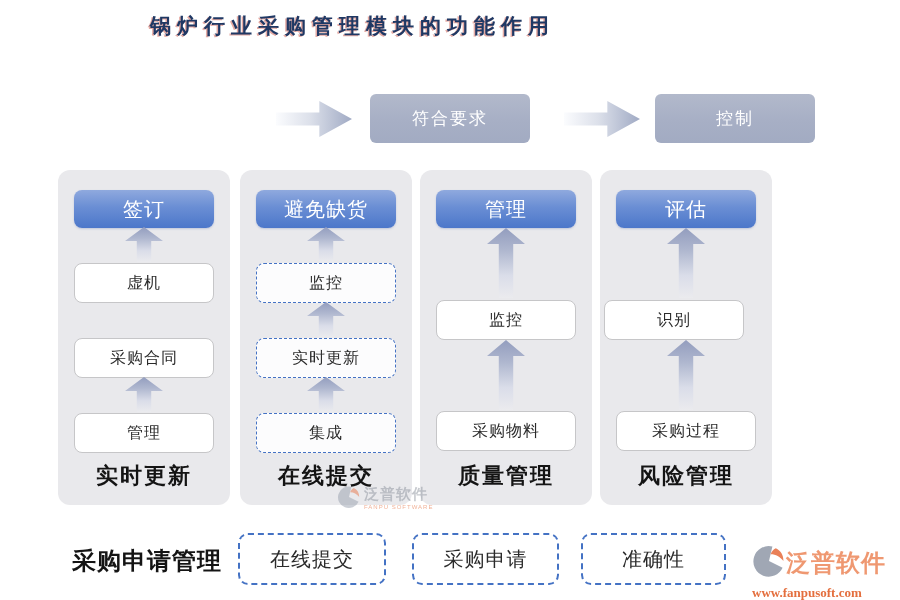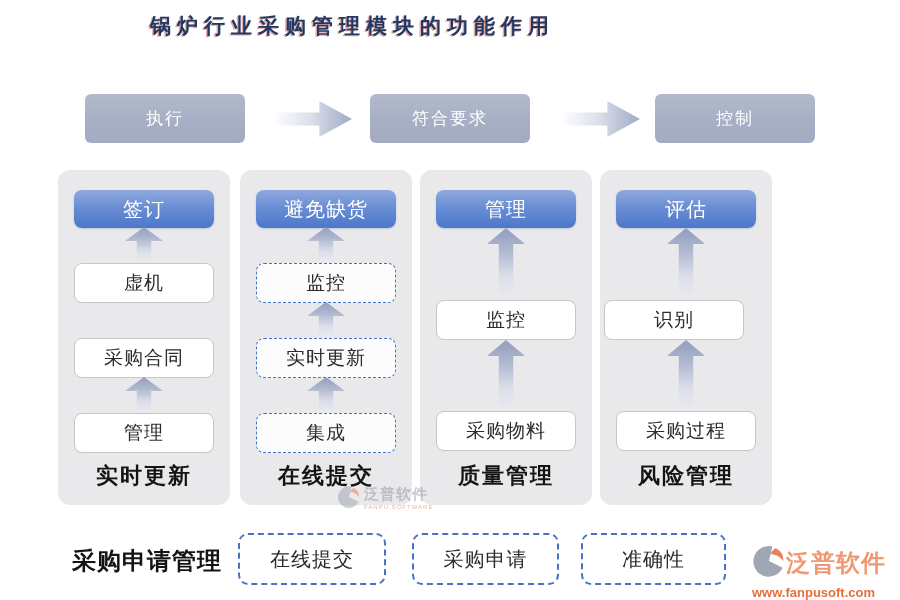--- a/index.html
+++ b/index.html
@@ -34,21 +34,21 @@
   .hdr-btn{
     position:absolute;width:140px;height:38px;border-radius:8px;
     background:linear-gradient(180deg,#8FA9DE 0%,#6A8ED4 45%,#4C77CA 100%);
     color:#ffffff;font-size:20px;letter-spacing:1px;
     display:flex;align-items:center;justify-content:center;
     box-shadow:0 1px 2px rgba(70,100,170,0.25);
   }
   .node{
     position:absolute;width:140px;height:40px;border-radius:8px;
     background:#ffffff;border:1px solid #C6C6C8;
-    color:#2b2b2b;font-size:19px;letter-spacing:1px;
+    color:#2b2b2b;font-size:16px;letter-spacing:1px;
     display:flex;align-items:center;justify-content:center;box-sizing:border-box;
   }
   .node.dashed{
     background:#FCFCFD;border:1.6px dashed #4472C4;
   }
   .up-arrow{
     position:absolute;width:38px;
     background:linear-gradient(to bottom,#939DBE 0%,#AFB7CF 32%,#DADDE9 68%,rgba(245,246,250,0.15) 100%);
   }
   .up-arrow.short{
@@ -76,30 +76,29 @@
   }
   
   .wm{position:absolute;display:flex;align-items:flex-start;}
   .wm-center{left:337px;top:485px;opacity:0.5;}
   .wm-br{left:752px;top:544px;opacity:0.92;}
   .wm-logo{flex:0 0 auto;}
   .wm-col{display:flex;flex-direction:column;line-height:1;}
   .wm-brand-sm{font-size:15px;color:#8D939D;font-weight:bold;letter-spacing:1px;}
   .wm-en{font-size:6px;color:#E2632E;letter-spacing:1px;margin-top:2px;font-family:"Liberation Sans","DejaVu Sans",sans-serif;}
   .wm-brand-lg{font-size:24px;color:#EE9066;font-weight:bold;letter-spacing:1px;}
-  .wm-url{font-size:13px;color:#E2632E;font-weight:bold;margin-top:3px;font-family:Liberation Sans, sans-serif;}
+  .wm-url{font-size:13px;color:#E2632E;font-weight:bold;margin-top:3px;font-family:Liberation Serif, serif;}
 </style>
 </head>
 <body>
 
 <div class="canvas">
 
   <div class="title">锅炉行业采购管理模块的功能作用</div>
 
-  <div class="flow-box" style="left:85px;width:160px;">执行</div>
   <div class="flow-arrow" style="left:276px;"></div>
   <div class="flow-box" style="left:370px;width:160px;">符合要求</div>
   <div class="flow-arrow" style="left:564px;"></div>
   <div class="flow-box" style="left:655px;width:160px;">控制</div>
 
   <div class="panel" style="left:58px;"></div>
   <div class="panel" style="left:240px;"></div>
   <div class="panel" style="left:420px;"></div>
   <div class="panel" style="left:600px;"></div>
 

